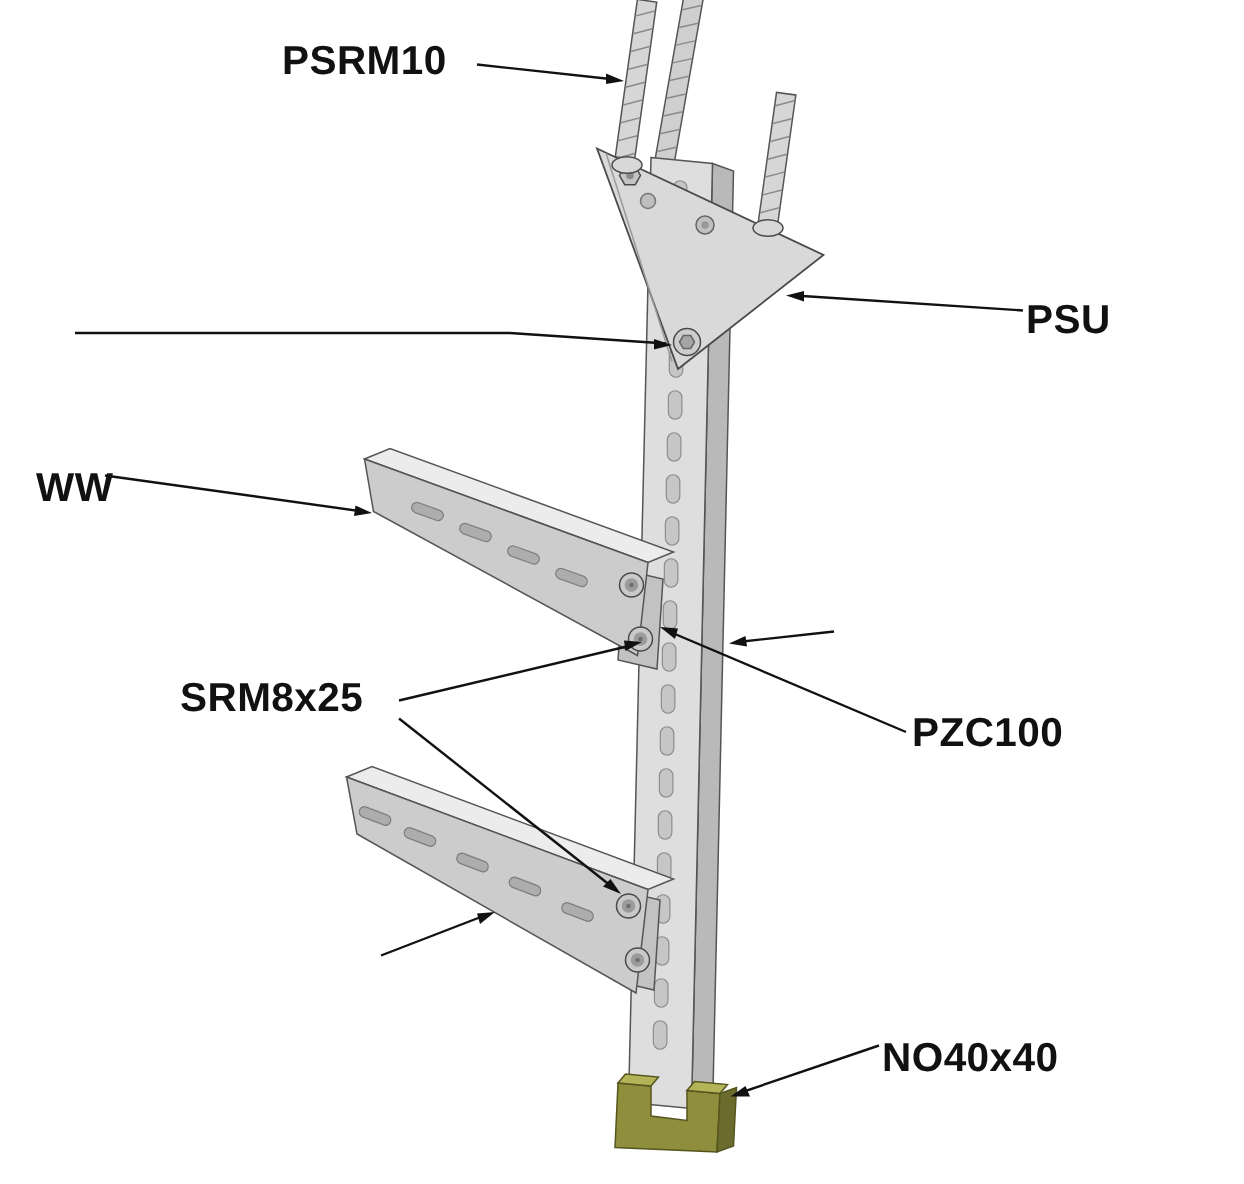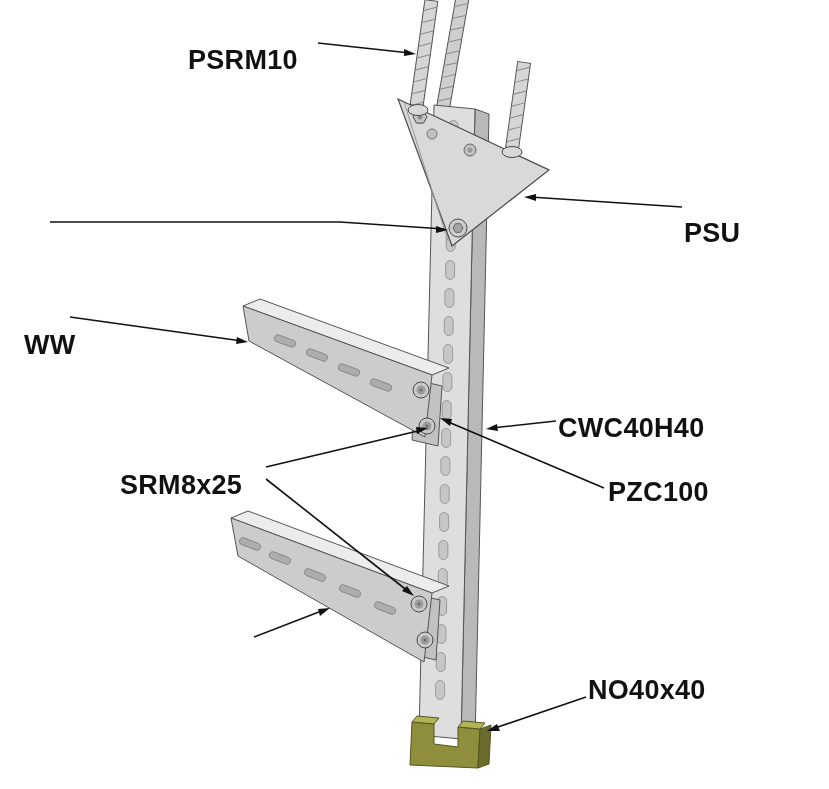--- a/index.html
+++ b/index.html
@@ -7,21 +7,20 @@
   .stage svg{position:absolute;left:0;top:0;}
   .lbl{
     position:absolute;
     font-family:"Liberation Sans","DejaVu Sans",sans-serif;
     font-weight:700;
     font-size:27px;
     letter-spacing:.3px;
     color:#111;
     white-space:nowrap;
     line-height:1.05;
-    margin-top:20px;
   }
 </style>
 </head>
 <body>
 
 <div class="stage">
 
 <svg width="829" height="789" viewBox="0 0 829 789">
 
   <g transform="rotate(10 455 40)">
@@ -183,17 +182,16 @@
     <polygon points="414,596 402,591 407,586"></polygon>
     <polygon points="440,418 452,419 450,426"></polygon>
     <polygon points="330,608 320,616 318,609"></polygon>
     <polygon points="487,731 497,724 500,731"></polygon>
   </g>
 </svg>
 
   <div class="lbl" style="left:188px;top:26px">PSRM10</div>
   <div class="lbl" style="left:684px;top:199px">PSU</div>
   <div class="lbl" style="left:24px;top:311px">WW</div>
-  <div class="lbl" style="left:558px;top:394px">CWC40H40</div>
   <div class="lbl" style="left:120px;top:451px">SRM8x25</div>
-  <div class="lbl" style="left:608px;top:458px">PZC100</div>
-  <div class="lbl" style="left:588px;top:656px">NO40x40</div>
+  <div class="lbl" style="left:608px;top:474px">PZC100</div>
+  <div class="lbl" style="left:588px;top:691px">NO40x40</div>
 </div>
 
 </body></html>

